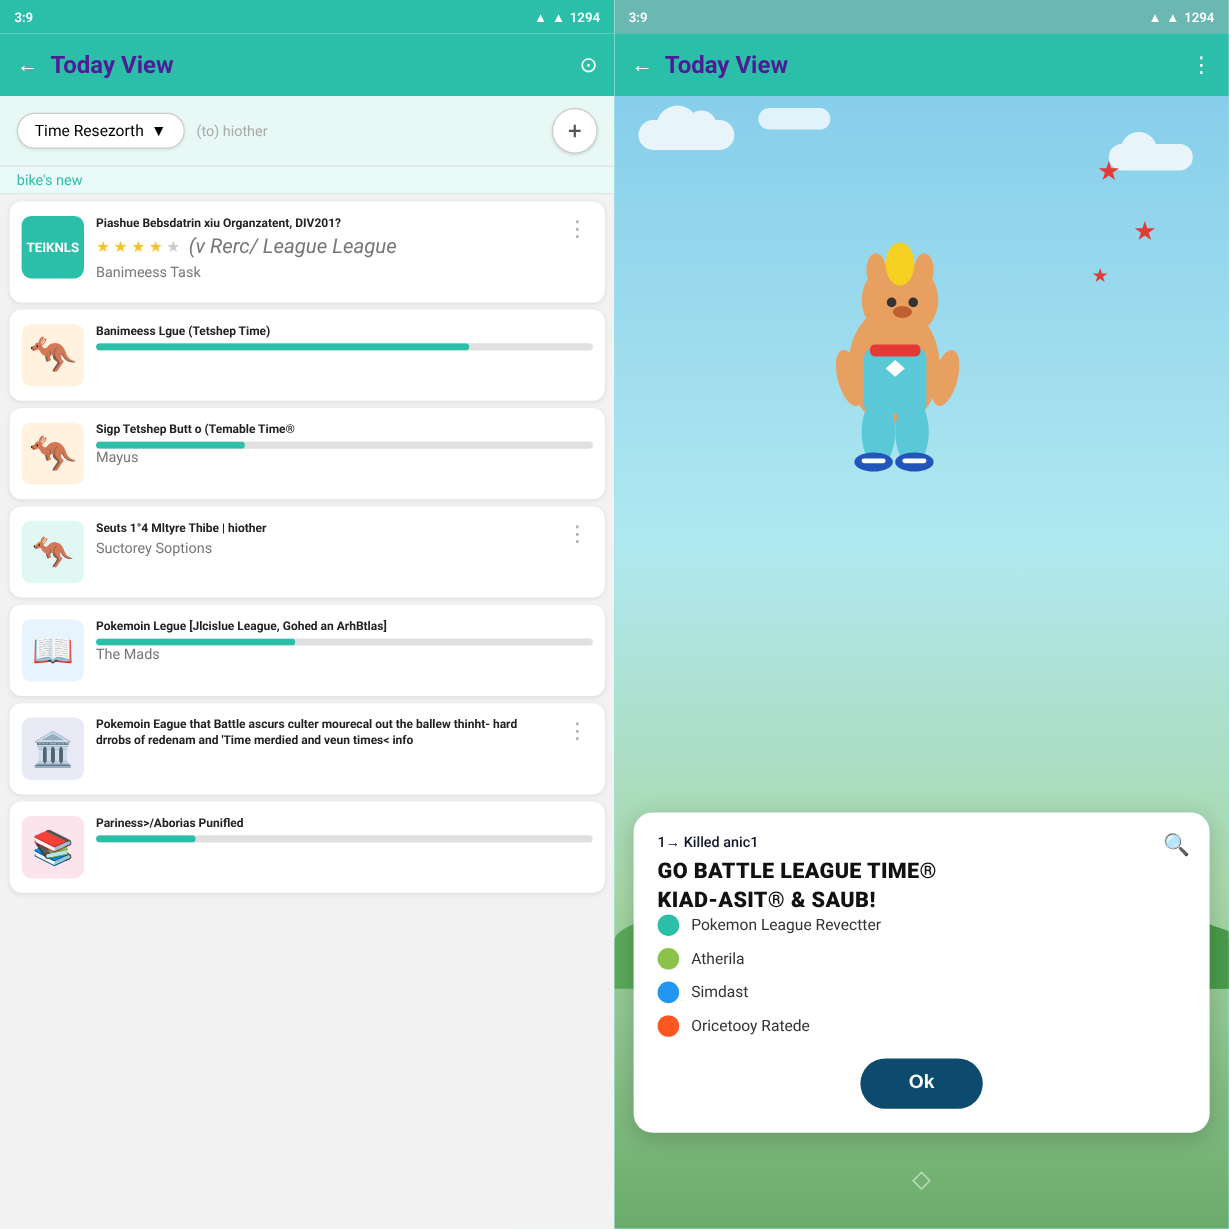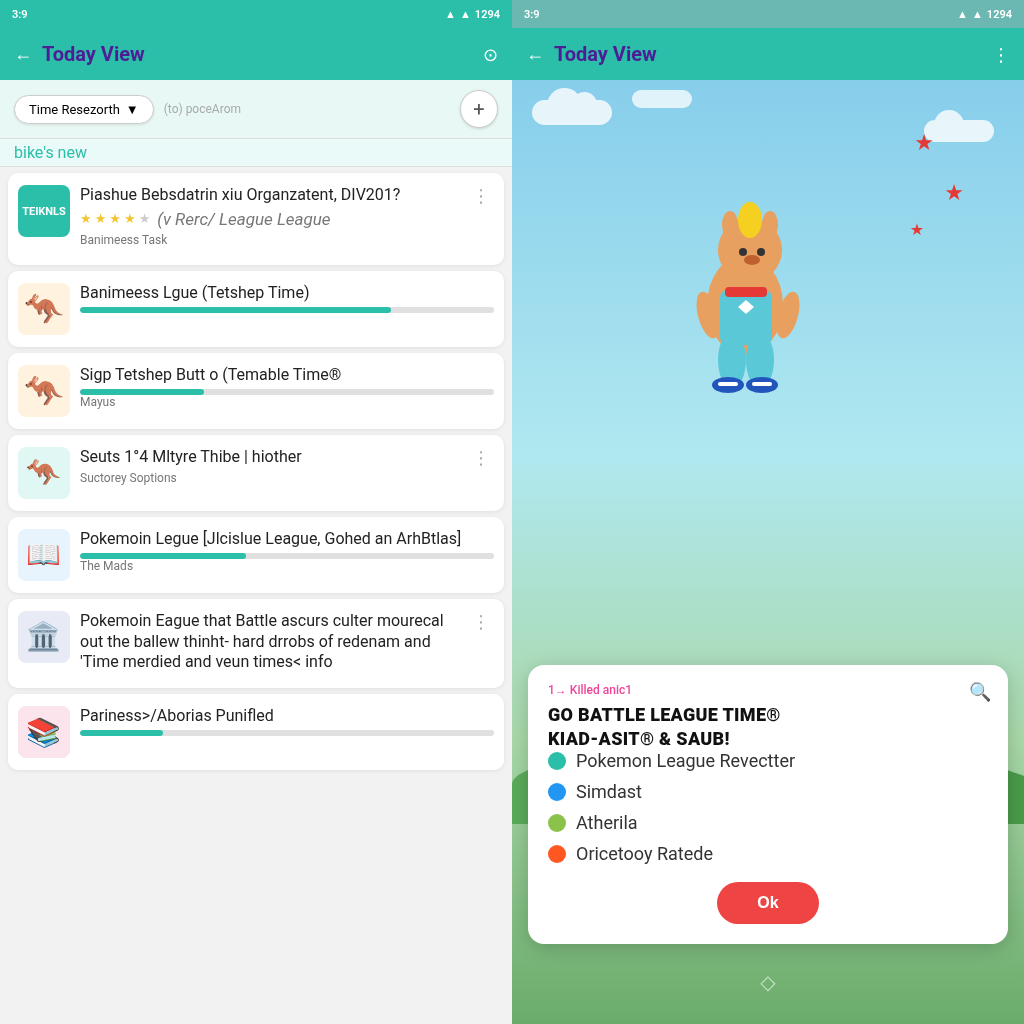--- a/index.html
+++ b/index.html
@@ -98,21 +98,21 @@
       align-items: center;
       justify-content: center;
       font-size: 20px;
       color: #555;
       cursor: pointer;
       box-shadow: 0 1px 3px rgba(0,0,0,0.15);
     }
 
     .what-is-new {
       padding: 4px 14px;
-      font-size: 16px;
+      font-size: 12px;
       color: #2bbfaa;
       background: #eafaf8;
       border-bottom: 1px solid #ddd;
     }
 
     .list-container {
       flex: 1;
       overflow-y: auto;
       background: #f2f2f2;
     }
@@ -140,22 +140,22 @@
       overflow: hidden;
     }
     .list-item-thumb.green-bg { background: #2bbfaa; color: white; font-size: 11px; font-weight: bold; text-align: center; padding: 4px; }
     .list-item-thumb.animal { background: #fff3e0; }
     .list-item-thumb.book { background: #e8f4fd; }
     .list-item-content {
       flex: 1;
       min-width: 0;
     }
     .list-item-title {
-      font-size: 16px;
-      font-weight: 400;
+      font-size: 10px;
+      font-weight: 700;
       color: #222;
       line-height: 1.3;
       margin-bottom: 3px;
     }
     .list-item-subtitle {
       font-size: 12px;
       color: #777;
       margin-bottom: 6px;
     }
     .star-row {
@@ -271,21 +271,21 @@
     .dialog-search-icon {
       position: absolute;
       top: 16px;
       right: 16px;
       color: #2bbfaa;
       font-size: 18px;
     }
 
     .dialog-subtitle {
       font-size: 12px;
-      color: #ec4899;
+      color: #0f172a;
       margin-bottom: 6px;
       font-weight: 500;
     }
 
     .dialog-title {
       font-size: 18px;
       font-weight: 900;
       color: #111;
       text-transform: uppercase;
       line-height: 1.3;
@@ -294,36 +294,36 @@
 
     .dialog-list {
       list-style: none;
       margin-bottom: 18px;
     }
     .dialog-list-item {
       display: flex;
       align-items: center;
       gap: 10px;
       margin-bottom: 10px;
-      font-size: 18px;
+      font-size: 13px;
       color: #333;
     }
     .dialog-dot {
       width: 18px;
       height: 18px;
       border-radius: 50%;
       flex-shrink: 0;
     }
     .dot-green { background: #2bbfaa; }
     .dot-blue { background: #2196F3; }
     .dot-yellow-green { background: #8BC34A; }
     .dot-orange { background: #FF5722; }
 
     .dialog-ok-btn {
-      background: #ef4444;
+      background: #0c4a6e;
       color: white;
       border: none;
       border-radius: 30px;
       padding: 12px 40px;
       font-size: 16px;
       font-weight: 600;
       cursor: pointer;
       display: block;
       margin: 0 auto;
     }
@@ -358,21 +358,21 @@
       <span class="header-title">Today View</span>
     </div>
     <span class="header-icon">⊙</span>
   </div>
 
   <div class="filter-bar">
     <div class="filter-dropdown">
       <span>Time Resezorth</span>
       <span>▼</span>
     </div>
-    <div class="filter-text-area">(to) poceArom</div>
+    <div class="filter-text-area">(to) hiother</div>
     <div class="add-button">+</div>
   </div>
 
   <div class="what-is-new">
     <span>bike's new</span>
   </div>
 
   <div class="list-container">
 
     <div class="list-item">
@@ -550,26 +550,26 @@
       <div class="dialog-title">
         Go Battle League Time®<br>Kiad-Asit® &amp; Saub!
       </div>
 
       <ul class="dialog-list">
         <li class="dialog-list-item">
           <div class="dialog-dot dot-green"></div>
           <span>Pokemon League Revectter</span>
         </li>
         <li class="dialog-list-item">
+          <div class="dialog-dot dot-yellow-green"></div>
+          <span>Atherila</span>
+        </li>
+        <li class="dialog-list-item">
           <div class="dialog-dot dot-blue"></div>
           <span>Simdast</span>
-        </li>
-        <li class="dialog-list-item">
-          <div class="dialog-dot dot-yellow-green"></div>
-          <span>Atherila</span>
         </li>
         <li class="dialog-list-item">
           <div class="dialog-dot dot-orange"></div>
           <span>Oricetooy Ratede</span>
         </li>
       </ul>
 
       <button class="dialog-ok-btn">Ok</button>
     </div>
 

